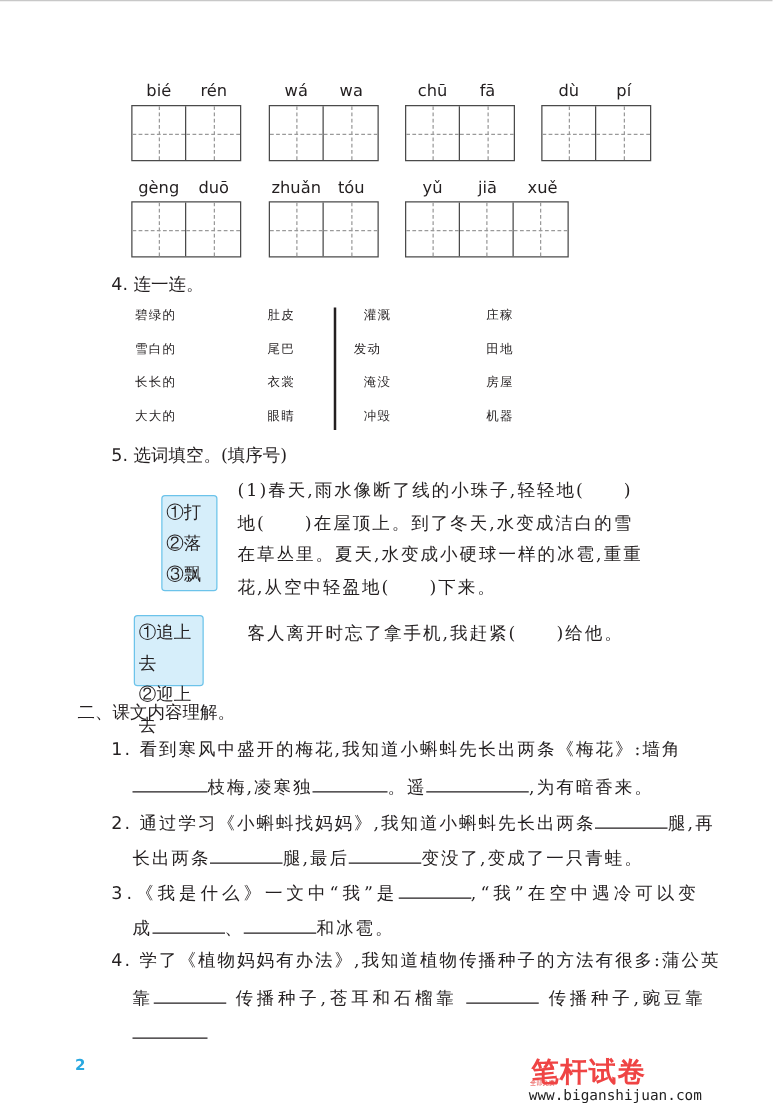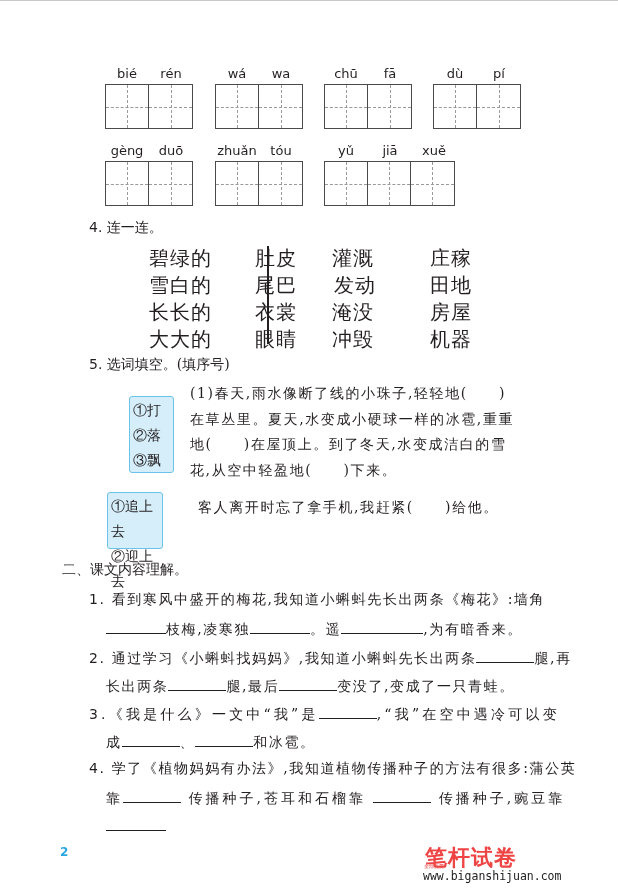--- a/index.html
+++ b/index.html
@@ -26,21 +26,21 @@
   .cell::before {
     content: ""; position: absolute; left: 50%; top: 0; bottom: 0;
     border-left: 1px dashed #9a9a9a;
   }
   .cell::after {
     content: ""; position: absolute; top: 50%; left: 0; right: 0;
     border-top: 1px dashed #9a9a9a;
   }
   .qtitle { position: absolute; font-size: 14px; }
   .qnum { font-family: "DejaVu Sans", "Liberation Sans", sans-serif; }
-  .match { position: absolute; font-size: 20px; letter-spacing: 1px; margin-left: 41px; }
+  .match { position: absolute; font-size: 10px; letter-spacing: 1px; }
   .vline { position: absolute; left: 267px; top: 246px; width: 1.5px; height: 98px; background: #231f20; }
   .wordbox {
     position: absolute; background: #d6eefa; border: 1.5px solid #6cc3ea; border-radius: 3px;
     box-sizing: border-box; font-size: 14px; line-height: 25px; padding: 1px 3px;
   }
   .para { position: absolute; font-size: 14px; letter-spacing: 1.6px; line-height: 25.5px; }
   .line { position: absolute; font-size: 14px; letter-spacing: 1.6px; white-space: nowrap; }
   .blank { display: inline-block; border-bottom: 1px solid #231f20; height: 14px; vertical-align: baseline; }
   .section { position: absolute; font-family: "DejaVu Sans", "Liberation Sans", sans-serif; font-size: 14px; }
   .pagenum { position: absolute; left: 60px; top: 845px; font-family: "DejaVu Sans", "Liberation Sans", sans-serif; font-size: 12px; color: #29a8e0; font-weight: bold; }
@@ -124,21 +124,21 @@
 <div class="match" style="left:108px;top:326px">大大的</div>
 
 <div class="match" style="left:214px;top:245px">肚皮</div>
 <div class="match" style="left:214px;top:272px">尾巴</div>
 <div class="match" style="left:214px;top:299px">衣裳</div>
 <div class="match" style="left:214px;top:326px">眼睛</div>
 
 <div class="vline"></div>
 
 <div class="match" style="left:291px;top:245px">灌溉</div>
-<div class="match" style="left:293px;top:272px">发动</div>
+<div class="match" style="left:283px;top:272px">发动</div>
 <div class="match" style="left:291px;top:299px">淹没</div>
 <div class="match" style="left:291px;top:326px">冲毁</div>
 
 <div class="match" style="left:389px;top:245px">庄稼</div>
 <div class="match" style="left:389px;top:272px">田地</div>
 <div class="match" style="left:389px;top:299px">房屋</div>
 <div class="match" style="left:389px;top:326px">机器</div>
 
 <div class="qtitle" style="left:89px;top:356px">
   <span class="qnum">5.</span>
@@ -146,22 +146,22 @@
 </div>
 
 <div class="wordbox" style="left:129px;top:396px;width:45px;height:77px">
   <div>①打</div>
   <div>②落</div>
   <div>③飘</div>
 </div>
 
 <div class="para" style="left:190px;top:381px;width:340px">
   <div>(1)春天,雨水像断了线的小珠子,轻轻地(　　)</div>
+  <div>地(　　)在屋顶上。到了冬天,水变成洁白的雪</div>
   <div>在草丛里。夏天,水变成小硬球一样的冰雹,重重</div>
-  <div>地(　　)在屋顶上。到了冬天,水变成洁白的雪</div>
   <div>花,从空中轻盈地(　　)下来。</div>
 </div>
 
 <div class="wordbox" style="left:107px;top:492px;width:56px;height:57px">
   <div>①追上去</div>
   <div>②迎上去</div>
 </div>
 
 <div class="para" style="left:198px;top:495px;width:340px">
   <div>客人离开时忘了拿手机,我赶紧(　　)给他。</div>

